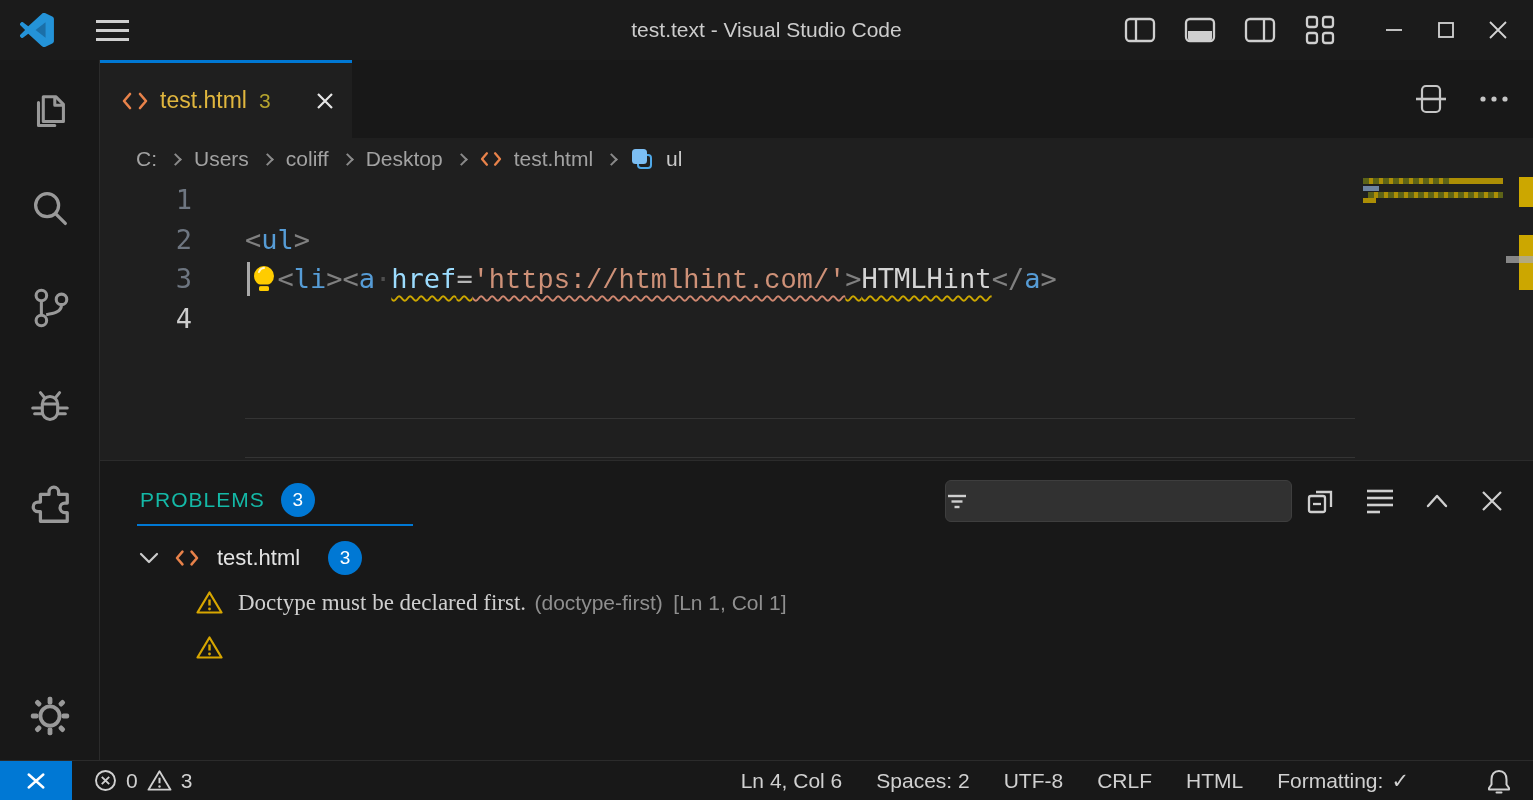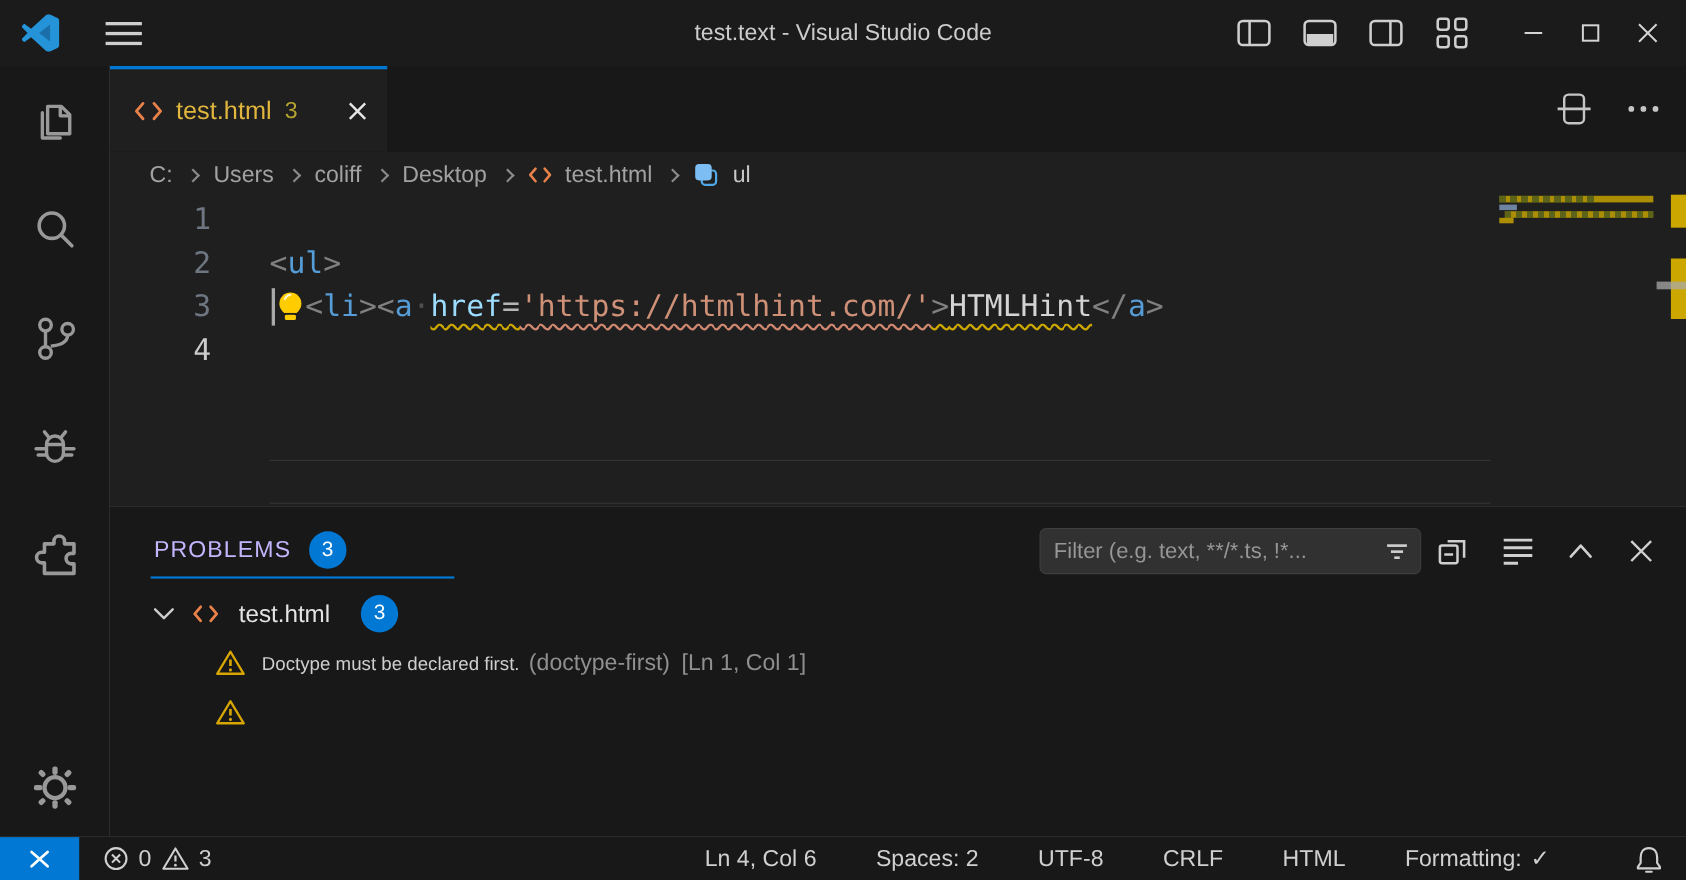--- a/index.html
+++ b/index.html
@@ -48,64 +48,64 @@
   .lc { padding-left:53px; }
   .tok-comment { color:#6a9955; }
   .tok-tag { color:#569cd6; }
   .tok-punct { color:#808080; }
   .tok-attr { color:#9cdcfe; }
   .tok-str { color:#ce9178; }
   .tok-text { color:#d4d4d4; }
   .tok-ws { color:#4f4f4f; }
   .tok-eq { color:#b5b5b5; }
   .sq-y { text-decoration-line:underline; text-decoration-style:wavy; text-decoration-color:#cca700; text-decoration-thickness:2px; text-underline-offset:7px; }
-  .sq-s { text-decoration-line:underline; text-decoration-style:wavy; text-decoration-color:#d08770; text-decoration-thickness:2px; text-underline-offset:7px; }
+  .sq-s { text-decoration-line:underline; text-decoration-style:wavy; text-decoration-color:#d08770; text-decoration-thickness:2px; text-underline-offset:7px;font-family:Liberation Mono, monospace; }
   .cursor-bar { position:absolute; left:147px; top:3px; width:2.5px; height:34px; background:#a9a9a9; }
   .lightbulb { position:absolute; left:151px; top:5px; }
   .current-line-border { position:absolute; left:145px; width:1110px; top:237.5px; height:40px; border-top:1.5px solid #343434; border-bottom:1.5px solid #343434; pointer-events:none; }
 
   
   .scroll-decorations { position:absolute; top:116px; left:1260px; width:173px; height:290px; }
   .mm-bar { position:absolute; background:rgba(204,167,0,0.82); }
   .mm-txt { position:absolute; inset:0; background:repeating-linear-gradient(90deg, rgba(40,70,35,0.6) 0 6px, transparent 6px 10px); }
   .mm-tag { position:absolute; background:rgba(125,150,185,0.85); }
   .ovr-mark { position:absolute; left:159px; width:14px; background:#cca700; }
   .ovr-slider { position:absolute; left:146px; width:27px; height:7px; background:rgba(170,170,170,0.75); }
 
   
   .panel { position:absolute; left:0; right:0; top:400px; bottom:0; background:#181818; border-top:1px solid #2b2b2b; }
   .panel-header { position:relative; height:74px; }
   .panel-tab { position:absolute; left:40px; top:22px; display:flex; align-items:center; gap:16px; cursor:pointer; }
-  .panel-tab-label { font-size:21px; letter-spacing:1px; color:#c4b5fd; }
+  .panel-tab-label { font-size:21px; letter-spacing:1px; color:#14b8a6; }
   .badge { min-width:34px; height:34px; border-radius:17px; background:#0078d4; color:#ffffff; font-size:19px; display:flex; align-items:center; justify-content:center; }
   .panel-tab-underline { position:absolute; left:37px; top:63px; width:276px; height:2px; background:#0078d4; }
   .filter-box { position:absolute; left:845px; top:19px; width:347px; height:42px; background:#313131; border:1px solid #3e3e3e; border-radius:6px; display:flex; align-items:center; }
   .filter-box input { flex:1; background:transparent; border:none; outline:none; color:#cccccc; font-size:20px; padding:0 6px 0 12px; font-family:"Liberation Sans", sans-serif; }
   .filter-box input::placeholder { color:#969696; }
   .filter-ico { margin-right:10px; flex:none; cursor:pointer; }
   .panel-actions { position:absolute; right:28px; top:19px; display:flex; align-items:center; gap:28px; height:42px; }
   .pa-icon { cursor:pointer; }
 
   .ptree { }
   .prow { height:45px; display:flex; align-items:center; cursor:pointer; }
   .prow-group { padding-left:37px; gap:14px; }
   .pgroup-name { font-size:22px; color:#e3e3e3; margin-left:4px; }
   .pgroup-path { font-size:21px; color:#9d9d9d; margin-left:6px; }
   .prow-group .badge { margin-left:14px; }
   .prow-warn { padding-left:96px; gap:15px; }
-  .pmsg { font-size:17px; color:#cfcfcf; }
+  .pmsg { font-size:23px; color:#cfcfcf;font-family:Liberation Serif, serif; }
   .psrc { font-size:21px; color:#8f8f8f; margin-left:4px; }
   .ploc { font-size:21px; color:#8f8f8f; margin-left:6px; }
 
   
   .statusbar { position:absolute; bottom:0; left:0; right:0; height:40px; background:#181818; border-top:1px solid #2b2b2b; display:flex; align-items:center; font-size:21px; color:#d0d0d0; }
   .sb-remote { width:72px; height:100%; background:#0078d4; display:flex; align-items:center; justify-content:center; cursor:pointer; }
   .sb-problems { margin-left:22px; display:flex; align-items:center; gap:9px; cursor:pointer; }
   .sb-right { margin-left:auto; display:flex; align-items:center; gap:34px; margin-right:22px; }
-  .sb-item { cursor:pointer; display:flex; align-items:center; gap:8px;margin-left:20px; }
+  .sb-item { cursor:pointer; display:flex; align-items:center; gap:8px; }
   .sb-bell { margin-left:44px; cursor:pointer; }
 </style>
 </head>
 <body>
 
 <div class="titlebar">
   <svg class="tb-logo" viewBox="0 0 100 100">
     <path fill="#2493d8" d="M74.9 99.3 95 89.8c2.9-1.4 4.8-4.3 4.8-7.5V17.7c0-3.2-1.9-6.1-4.8-7.5L74.9.7c-3.8-1.8-8.2-1-11.1 1.9L24.3 38.7 8.8 27c-1.5-1.2-3.7-1.1-5.1.3L1 29.9c-1.7 1.6-1.7 4.3 0 5.9L14.9 50 1 64.2c-1.7 1.6-1.7 4.3 0 5.9l2.7 2.6c1.4 1.4 3.6 1.5 5.1.3l15.5-11.7 39.5 36.1c2.9 2.9 7.3 3.7 11.1 1.9z"></path>
     <path fill="#1b6fa8" d="M75.1 27.3v45.4L45.8 50z"></path>
   </svg>
@@ -316,21 +316,20 @@
 
   <div class="panel">
     <div class="panel-header">
       <div class="panel-tab">
         <span class="panel-tab-label">PROBLEMS</span>
         <span class="badge">3</span>
       </div>
       <div class="panel-tab-underline"></div>
 
       <div class="filter-box">
-        <input type="text" placeholder="Filter (e.g. text, **/*.ts, !*..." style="">
         <span class="filter-ico">
             <svg width="22" height="20" viewBox="0 0 22 20">
               <line x1="2" y1="5" x2="20" y2="5" stroke="#cfcfcf" stroke-width="2.4"></line>
               <line x1="5.5" y1="10.5" x2="16.5" y2="10.5" stroke="#cfcfcf" stroke-width="2.4"></line>
               <line x1="8.5" y1="16" x2="13.5" y2="16" stroke="#cfcfcf" stroke-width="2.4"></line>
             </svg>
           </span>
       </div>
 
       <div class="panel-actions">

